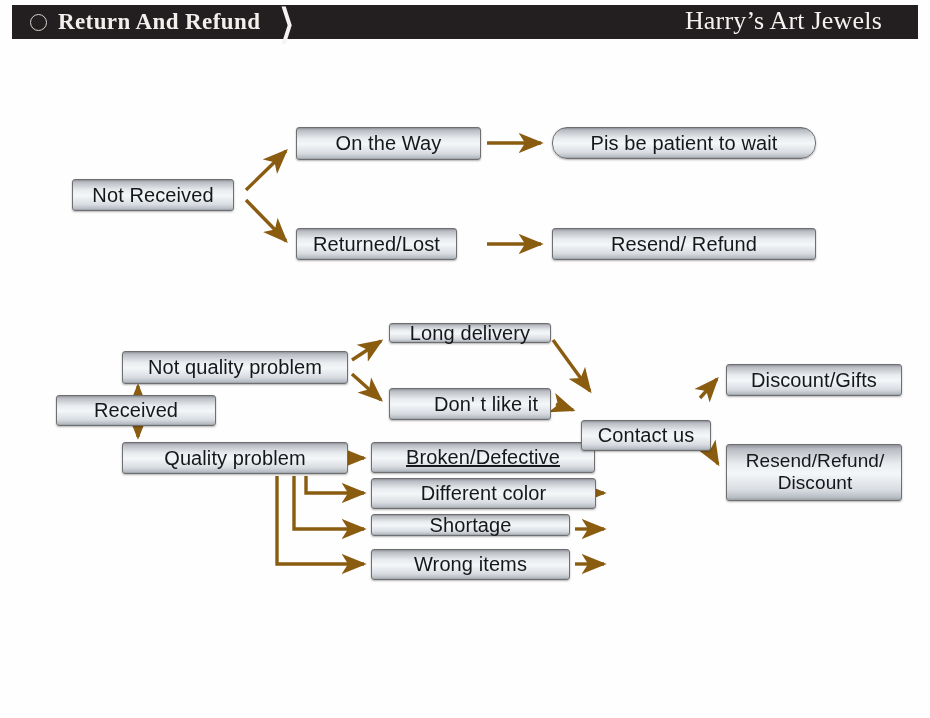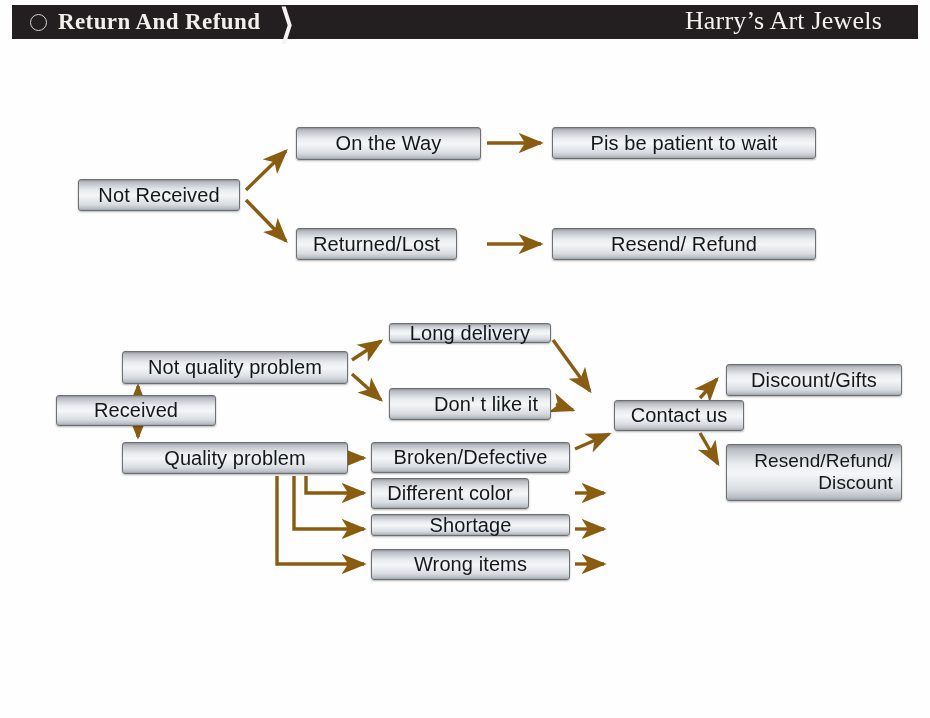--- a/index.html
+++ b/index.html
@@ -107,21 +107,21 @@
     display: flex;
     align-items: center;
     justify-content: center;
     text-align: center;
     font-size: 20px;
     white-space: nowrap;
     letter-spacing: .1px;
   }
   .node.two-line {
     display: block;
-    text-align: right;
+    text-align: center;
     white-space: normal;
     padding: 5px 8px 0 10px;
     line-height: 1.14;
     font-size: 19px;
   }
 
   
   #connectors {
     position: absolute;
     left: 0;
@@ -177,45 +177,45 @@
 
     <path d="M700,398 L717,379"></path>
     <path d="M700,433 L718,464"></path>
 
     <path d="M575,493 L604,493"></path>
     <path d="M575,529 L604,529"></path>
     <path d="M575,564 L604,564"></path>
   </g>
 </svg>
 
-<div class="node" style="left:78px;top:179px;width:162px;height:32px;">Not Received</div>
+<div class="node" style="left:72px;top:179px;width:162px;height:32px;">Not Received</div>
 
 <div class="node" style="left:296px;top:127px;width:185px;height:33px;">On the Way</div>
 
-<div class="node" style="left:552px;top:127px;width:264px;height:32px;">Pis be patient to wait</div>
+<div class="node" style="left:552px;top:127px;width:264px;height:32px;border-radius:15px;">Pis be patient to wait</div>
 
 <div class="node" style="left:296px;top:228px;width:161px;height:32px;">Returned/Lost</div>
 
 <div class="node" style="left:552px;top:228px;width:264px;height:32px;">Resend/ Refund</div>
 
 <div class="node" style="left:8px;top:395px;width:160px;height:31px;margin-left:48px;">Received</div>
 
 <div class="node" style="left:122px;top:351px;width:226px;height:33px;">Not quality problem</div>
 
 <div class="node" style="left:122px;top:442px;width:226px;height:32px;">Quality problem</div>
 
 <div class="node" style="left:389px;top:323px;width:162px;height:20px;">Long delivery</div>
 
 <div class="node" style="left:389px;top:388px;width:162px;height:32px;padding-left:32px;">Don' t like it</div>
 
-<div class="node" style="left:371px;top:442px;width:199px;height:31px;">Broken/Defective</div>
-
-<div class="node" style="left:371px;top:478px;width:158px;height:31px;">Different color</div>
+<div class="node" style="left:371px;top:442px;width:224px;height:31px;text-decoration:underline;">Broken/Defective</div>
+
+<div class="node" style="left:371px;top:478px;width:225px;height:31px;">Different color</div>
 
 <div class="node" style="left:371px;top:514px;width:199px;height:22px;">Shortage</div>
 
 <div class="node" style="left:371px;top:549px;width:199px;height:31px;">Wrong items</div>
 
-<div class="node" style="left:581px;top:400px;width:130px;height:31px;margin-left:33px;">Contact us</div>
+<div class="node" style="left:581px;top:420px;width:130px;height:31px;">Contact us</div>
 
 <div class="node" style="left:726px;top:364px;width:176px;height:32px;">Discount/Gifts</div>
 
 <div class="node two-line" style="left:726px;top:444px;width:176px;height:57px;"><span>Resend/Refund/</span><br><span>Discount</span></div>
 
 </body></html>

